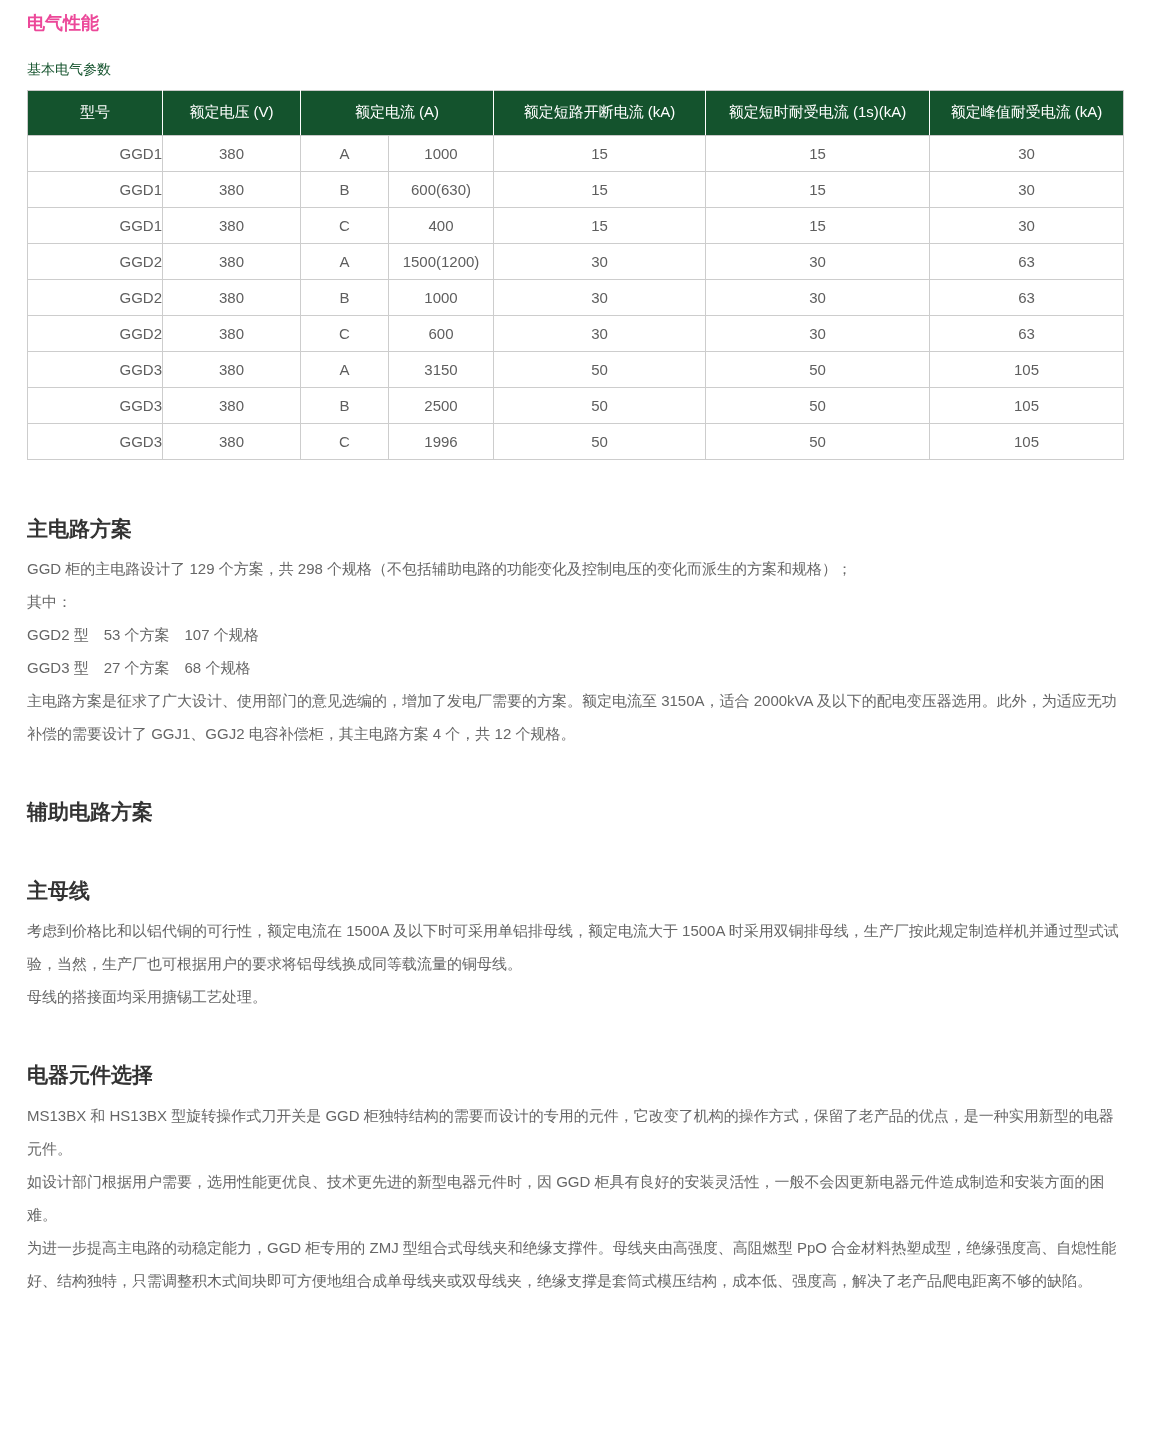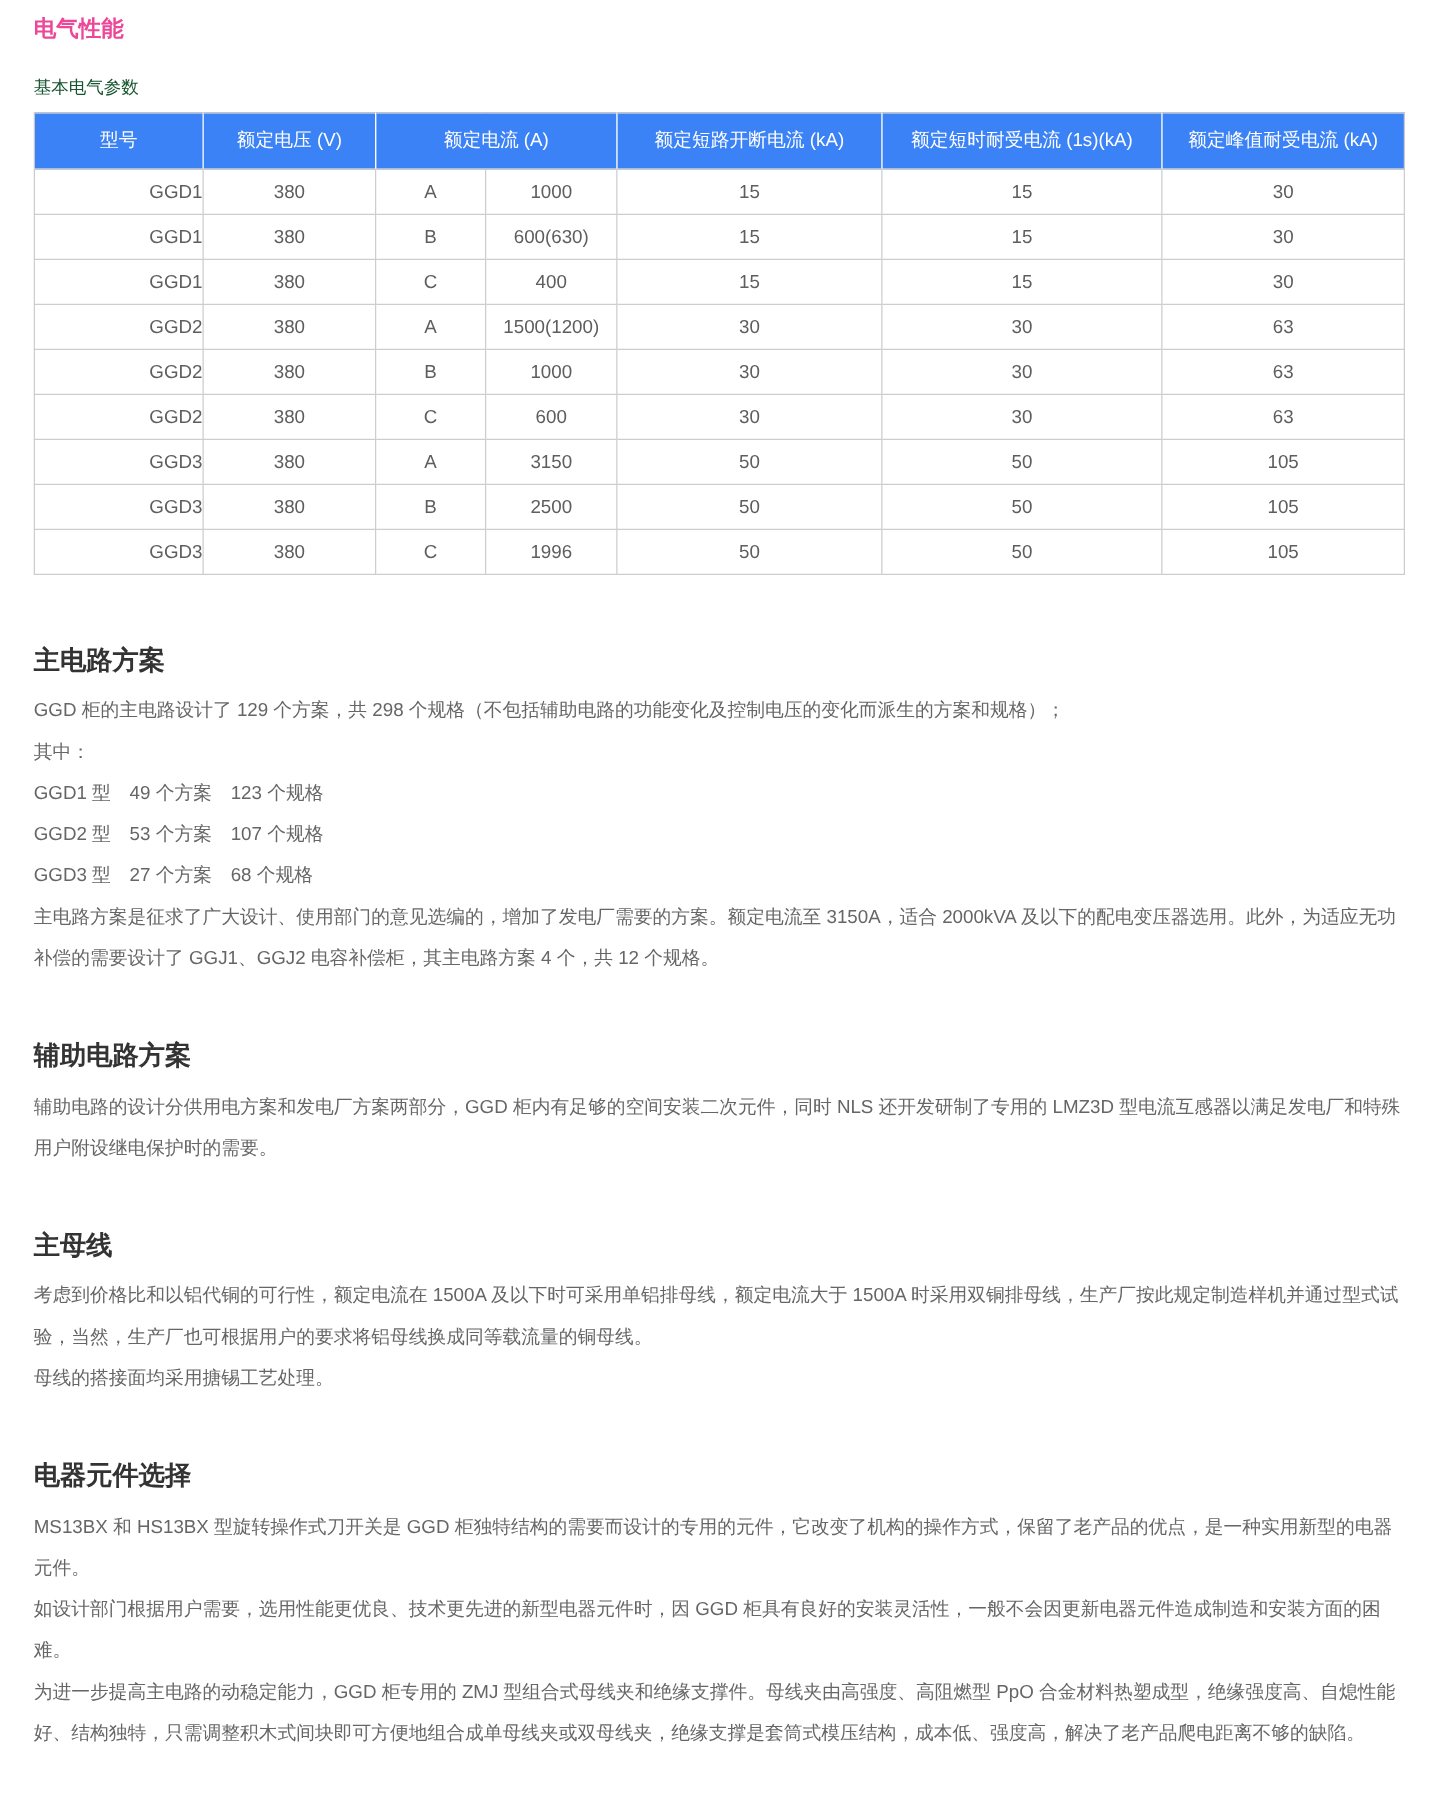--- a/index.html
+++ b/index.html
@@ -25,21 +25,21 @@
     margin-bottom:11px;
   }
 
   table.params {
     width:100%;
     border-collapse:collapse;
     table-layout:fixed;
     border:1px solid #c9c9c9;
   }
   table.params th {
-    background:#3b82f6;
+    background:#14532d;
     color:#fff;
     font-weight:normal;
     font-size:15px;
     height:45px;
     text-align:center;
     border-left:1px solid #fdfdfd;
     border-bottom:1px solid #c9c9c9;
   }
   table.params th:first-child { border-left:none; }
   table.params td {
@@ -179,30 +179,28 @@
         <td>105</td>
       </tr>
     </tbody>
   </table>
 
   <section class="first">
     <h2>主电路方案</h2>
     <p class="body-text">GGD 柜的主电路设计了 129 个方案，共 298 个规格（不包括辅助电路的功能变化及控制电压的变化而派生的方案和规格）；</p>
     <p class="body-text">其中：</p>
     <ul class="spec-list">
-      <li>GGD1 型　49 个方案　123 个规格</li>
       <li>GGD2 型　53 个方案　107 个规格</li>
       <li>GGD3 型　27 个方案　68 个规格</li>
     </ul>
     <p class="body-text">主电路方案是征求了广大设计、使用部门的意见选编的，增加了发电厂需要的方案。额定电流至 3150A，适合 2000kVA 及以下的配电变压器选用。此外，为适应无功补偿的需要设计了 GGJ1、GGJ2 电容补偿柜，其主电路方案 4 个，共 12 个规格。</p>
   </section>
 
   <section>
     <h2>辅助电路方案</h2>
-    <p class="body-text">辅助电路的设计分供用电方案和发电厂方案两部分，GGD 柜内有足够的空间安装二次元件，同时 NLS 还开发研制了专用的 LMZ3D 型电流互感器以满足发电厂和特殊用户附设继电保护时的需要。</p>
   </section>
 
   <section>
     <h2>主母线</h2>
     <p class="body-text">考虑到价格比和以铝代铜的可行性，额定电流在 1500A 及以下时可采用单铝排母线，额定电流大于 1500A 时采用双铜排母线，生产厂按此规定制造样机并通过型式试验，当然，生产厂也可根据用户的要求将铝母线换成同等载流量的铜母线。</p>
     <p class="body-text">母线的搭接面均采用搪锡工艺处理。</p>
   </section>
 
   <section>
     <h2>电器元件选择</h2>

